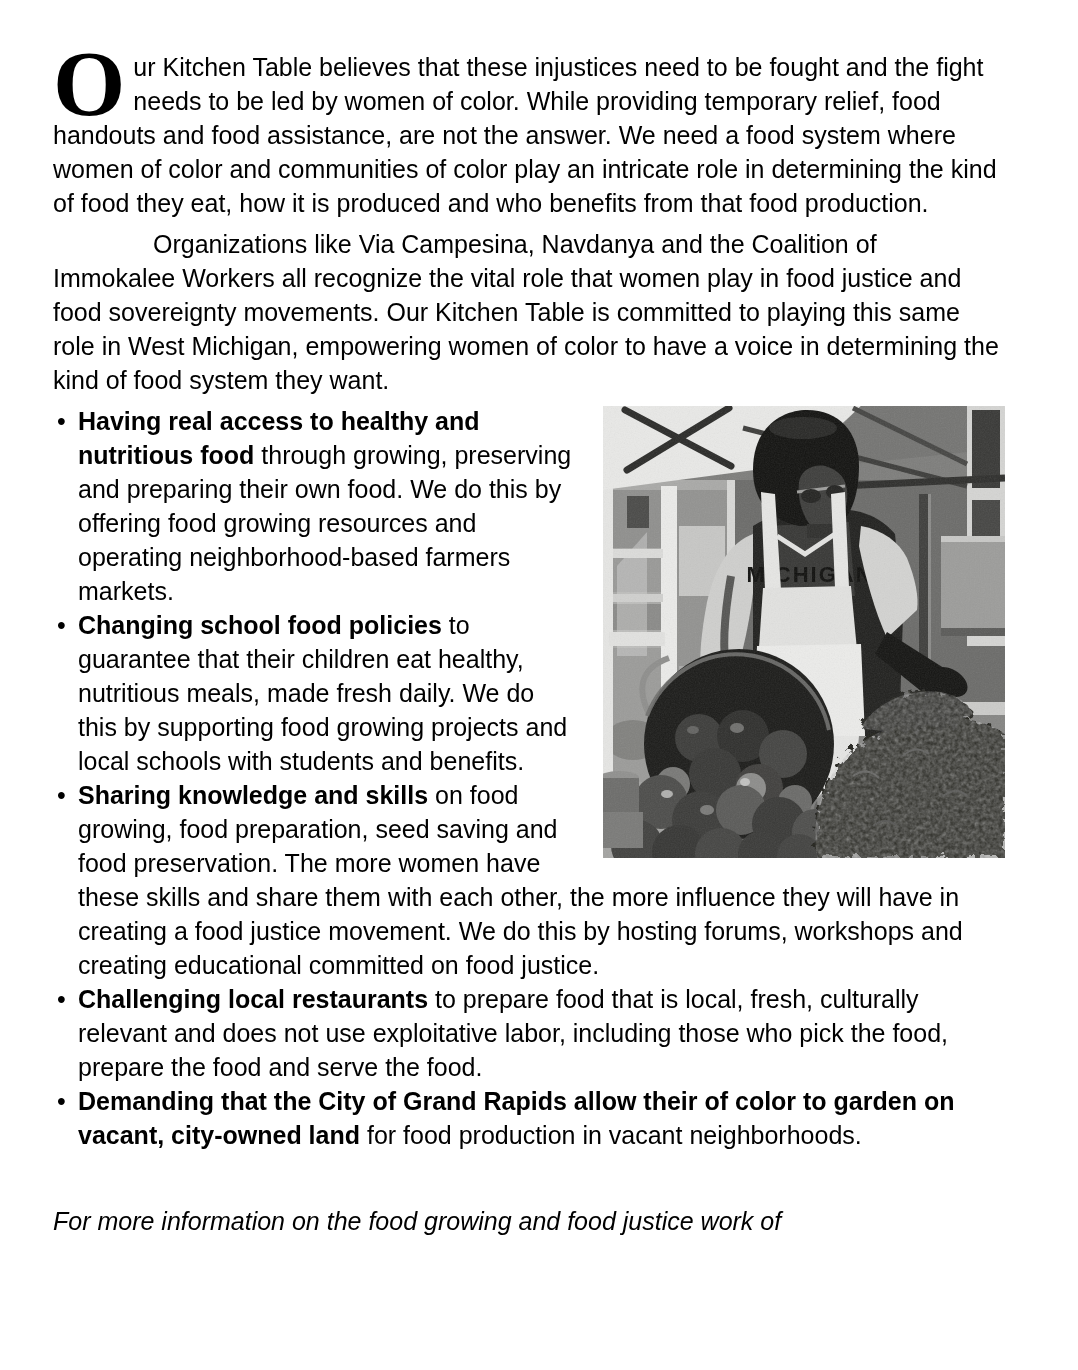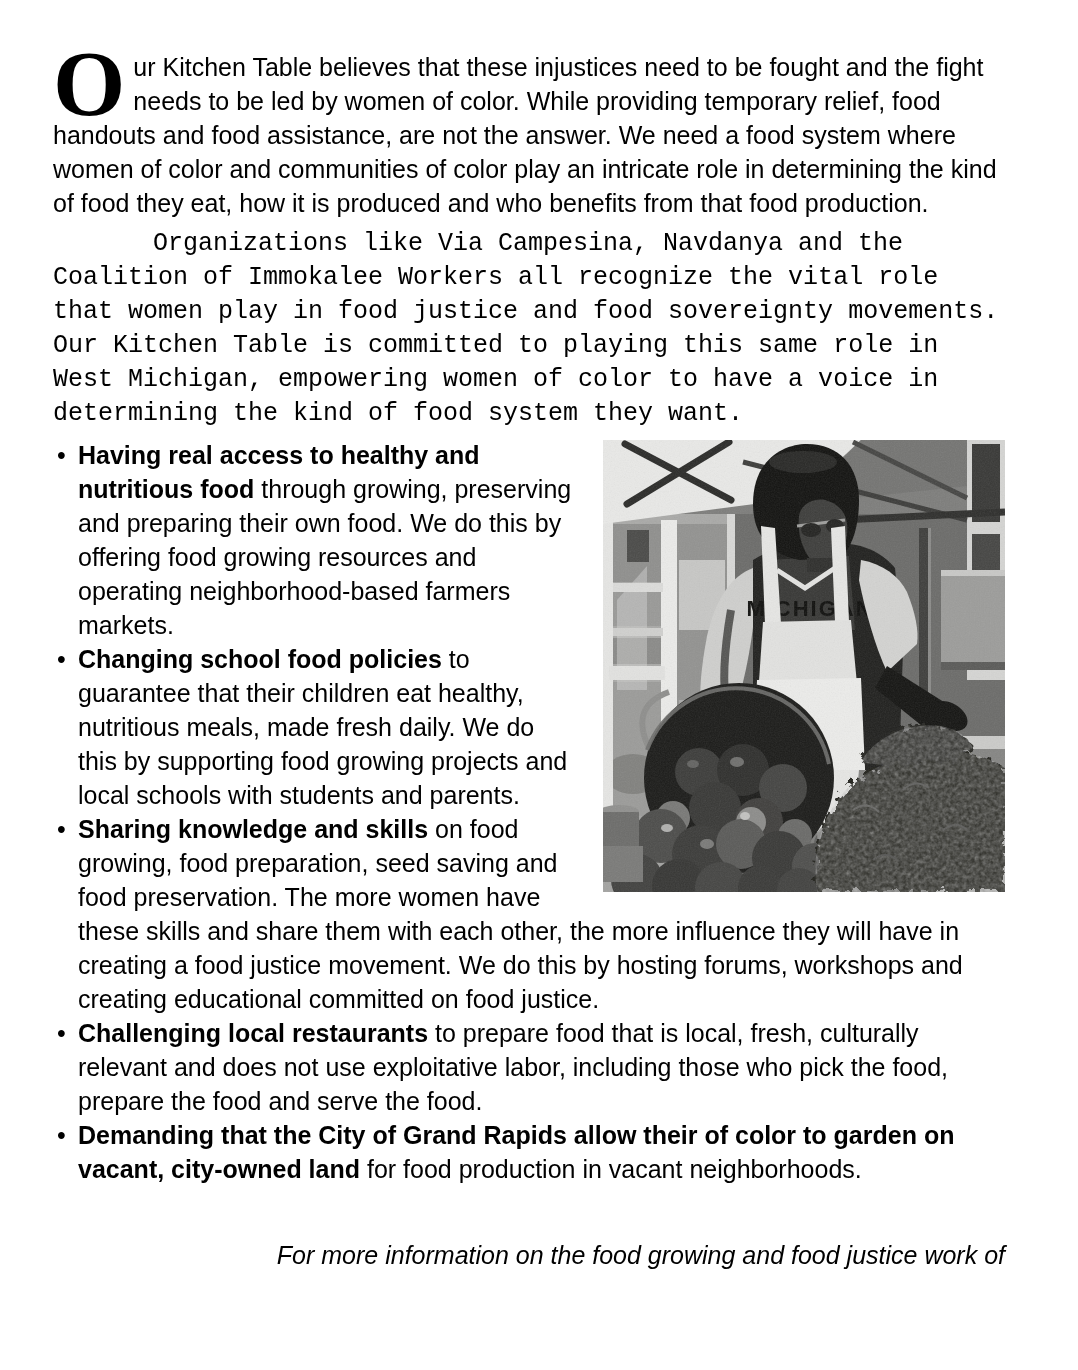--- a/index.html
+++ b/index.html
@@ -10,41 +10,41 @@
     padding: 50px 73px 20px 53px;
     background: #ffffff;
     color: #000000;
     font-family: "Liberation Sans", sans-serif;
     font-size: 25px;
     line-height: 34px;
     overflow: hidden;
   }
   p.para { margin: 0 0 7px 0; }
   p.para.tight { margin-bottom: 3px; }
-  .indent { text-indent: 100px; font-family: Liberation Mono, monospace; }
+  .indent { text-indent: 100px; }
   .dropcap {
     float: left;
     font-family: "Liberation Serif", serif;
     font-weight: 700;
     font-size: 93px;
     line-height: 62px;
     margin: 3px 8px 0 0;
   }
   .list-area::after { content:""; display:block; clear:both; }
   .photo-float {
     float: right;
     width: 402px; height: 452px;
     margin: 2px 0 10px 26px;
   }
   .photo-float svg { display:block; width:402px; height:452px; }
   ul.bullets { list-style:none; margin:0; padding:0; }
   ul.bullets li { position:relative; padding-left:25px; }
   .bullet-marker { position:absolute; left:4px; top:0; }
   strong { font-weight:700;text-align:right; }
-  .footer { margin-top: 52px; text-align:right; font-style: italic; }
+  .footer { margin-top: 52px; text-align:left; font-style: italic; }
 </style>
 </head>
 <body>
 
 <div class="page">
 
   <p class="para"><span class="dropcap">O</span><span>ur Kitchen Table believes that these injustices need to be fought and the fight needs to be led by women of color. While providing temporary relief, food handouts and food assistance, are not the answer. We need a food system where women of color and communities of color play an intricate role in determining the kind of food they eat, how it is produced and who benefits from that food production.</span></p>
 
   <p class="para indent">Organizations like Via Campesina, Navdanya and the Coalition of Immokalee Workers all recognize the vital role that women play in food justice and food sovereignty movements. Our Kitchen Table is committed to playing this same role in West Michigan, empowering women of color to have a voice in determining the kind of food system they want.</p>
 
@@ -210,21 +210,21 @@
       </svg>
     </div>
 
     <ul class="bullets">
       <li>
         <span class="bullet-marker">•</span>
         <strong>Having real access to healthy and nutritious food</strong><span> through growing, preserving and preparing their own food. We do this by offering food growing resources and operating neighborhood-based farmers markets.</span>
       </li>
       <li>
         <span class="bullet-marker">•</span>
-        <strong>Changing school food policies</strong><span> to guarantee that their children eat healthy, nutritious meals, made fresh daily. We do this by supporting food growing projects and local schools with students and parents.</span>
+        <strong>Changing school food policies</strong><span> to guarantee that their children eat healthy, nutritious meals, made fresh daily. We do this by supporting food growing projects and local schools with students and benefits.</span>
       </li>
       <li>
         <span class="bullet-marker">•</span>
         <strong>Sharing knowledge and skills</strong><span> on food growing, food preparation, seed saving and food preservation. The more women have these skills and share them with each other, the more influence they will have in creating a food justice movement. We do this by hosting forums, workshops and creating educational committed on food justice.</span>
       </li>
       <li>
         <span class="bullet-marker">•</span>
         <strong>Challenging local restaurants</strong><span> to prepare food that is local, fresh, culturally relevant and does not use exploitative labor, including those who pick the food, prepare the food and serve the food.</span>
       </li>
       <li>

